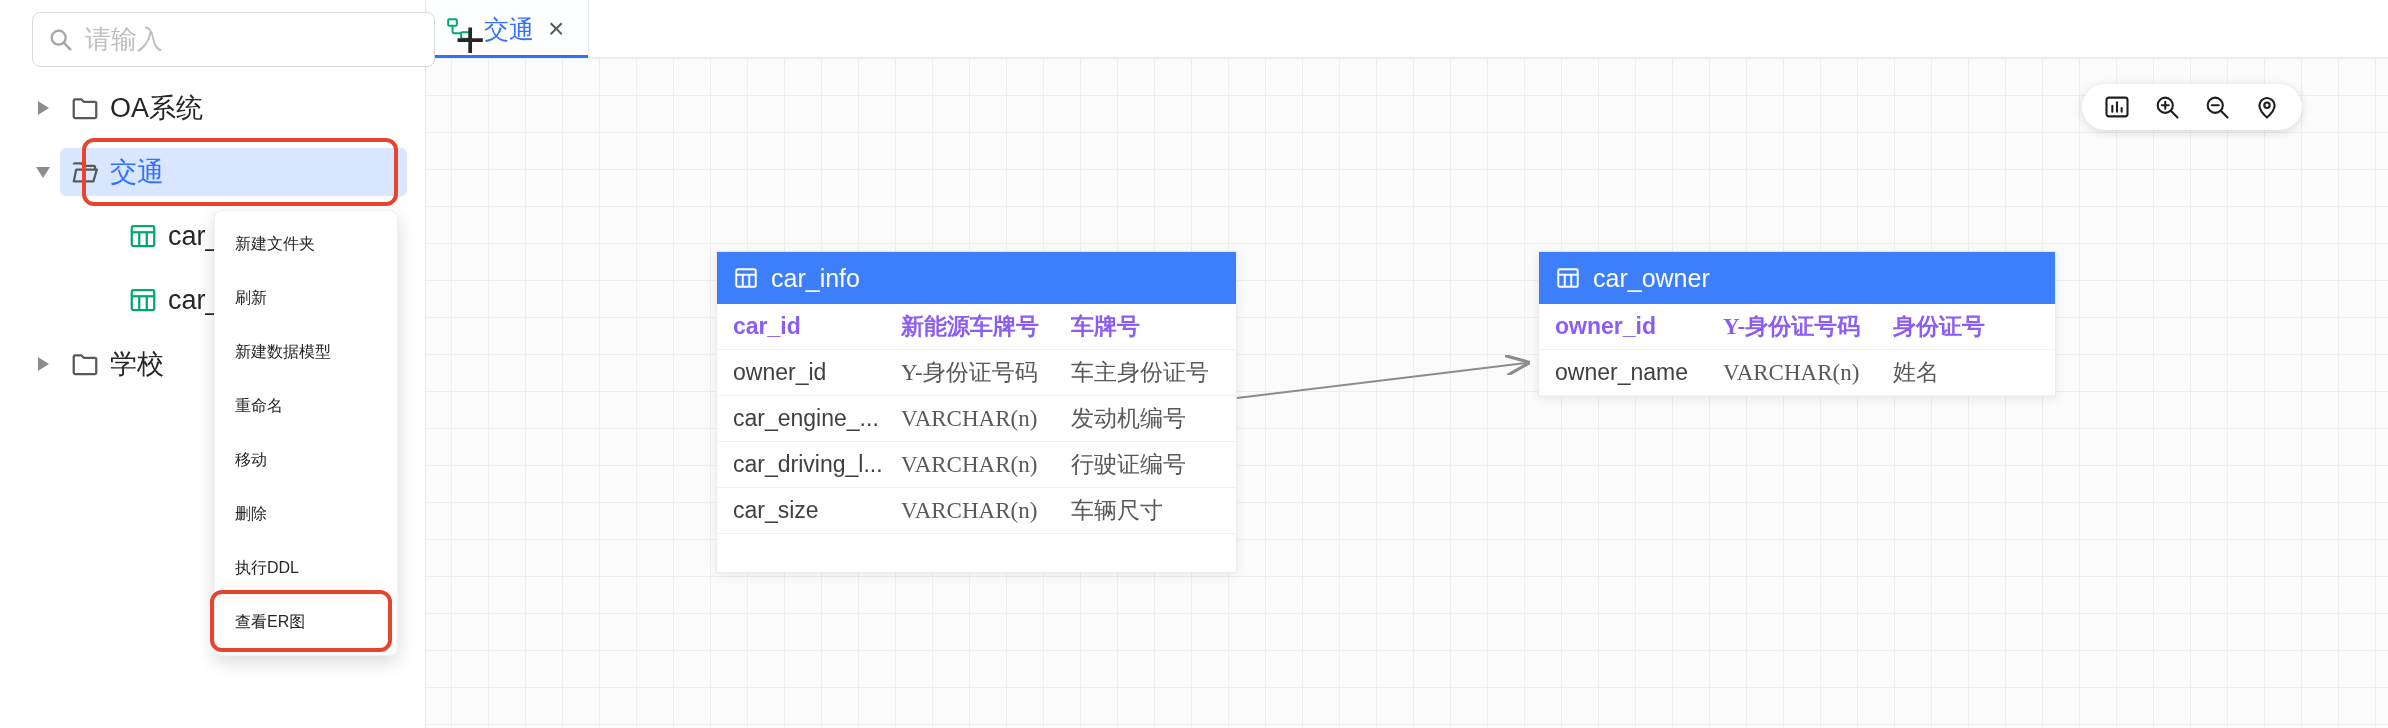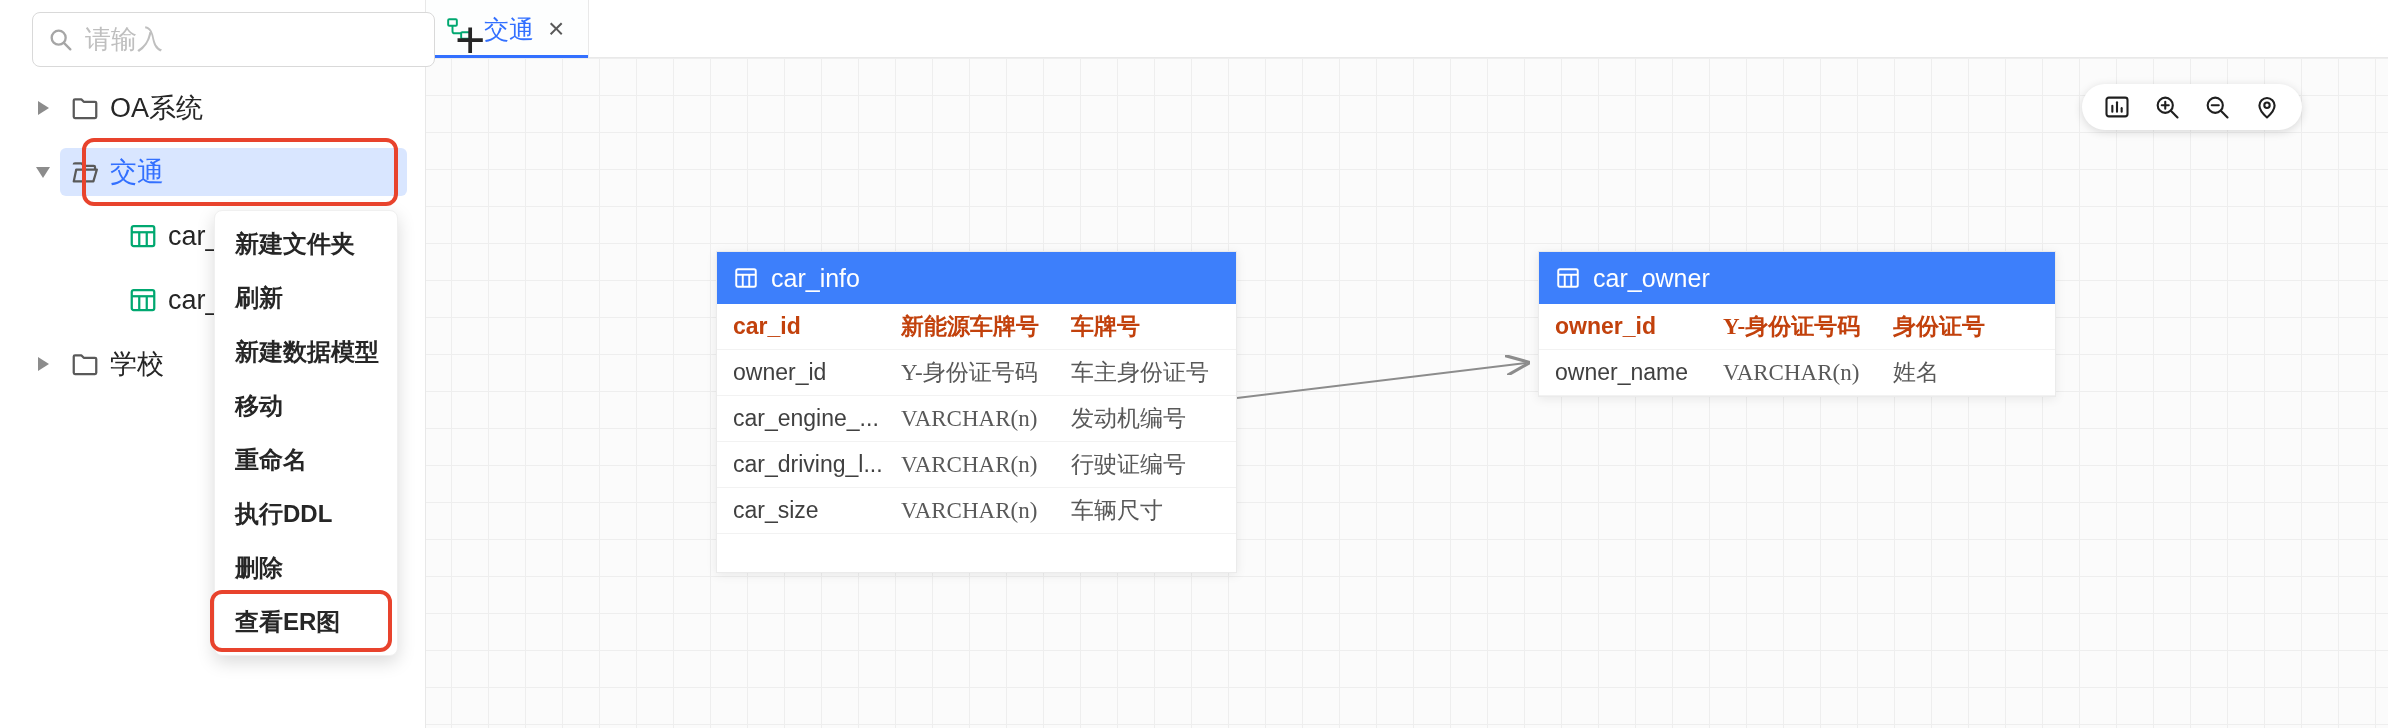--- a/index.html
+++ b/index.html
@@ -31,21 +31,21 @@
   .tree-row.selected .tree-content{background:var(--selected-bg);}
   .tree-row.selected .tree-label{color:var(--accent);}
   .tree-row.child{padding-left:106px;}
   .tree-icon{width:30px;height:30px;flex:none;color:#595959;}
   .tree-icon.model{color:var(--model-icon);}
   .tree-label{white-space:nowrap;overflow:hidden;}
 
   
   .context-menu{position:absolute;left:214px;top:210px;width:184px;background:#fff;border-radius:8px;
     box-shadow:0 6px 18px rgba(0,0,0,.15);border:1px solid #f0f0f0;padding:6px 0;z-index:40;}
-  .menu-item{height:54px;line-height:54px;padding:0 20px;font-size:24px;color:#262626;cursor:pointer;white-space:nowrap;font-weight:bold;}
+  .menu-item{height:54px;line-height:54px;padding:0 20px;font-size:16px;color:#262626;cursor:pointer;white-space:nowrap;}
 
   
   .tabbar{position:absolute;left:414px;top:0;right:0;height:58px;background:#fff;border-bottom:1px solid #e9e9e9;z-index:10;}
   .tab{display:inline-flex;align-items:center;gap:12px;height:58px;margin-left:9px;padding:0 22px;
     border-left:1px solid #e9e9e9;border-right:1px solid #e9e9e9;background:#fdfefe;
     box-shadow:inset 0 -3px 0 var(--accent);cursor:pointer;}
   .tab svg{width:26px;height:26px;color:var(--model-icon);}
   .tab-label{font-size:25px;color:var(--accent);}
   .tab-close{font-size:28px;color:#595959;line-height:1;padding:0 2px;cursor:pointer;}
 
@@ -62,21 +62,21 @@
 
   .entity{position:absolute;background:#fff;border:1px solid #ebebeb;box-shadow:0 2px 10px rgba(0,0,0,.08);cursor:move;}
   .entity-header{height:52px;background:var(--entity-header);color:#fff;display:flex;align-items:center;gap:12px;padding:0 16px;font-size:25px;}
   .entity-header svg{width:26px;height:26px;color:#fff;flex:none;}
   .erow{display:flex;align-items:center;height:46px;padding:0 16px;border-bottom:1px solid #f2f2f2;font-size:23px;color:#595959;background:#fff;}
   .erow .c{white-space:nowrap;overflow:hidden;text-overflow:ellipsis;}
   .erow .name{width:168px;color:#404040;flex:none;}
   .erow .type{width:170px;flex:none;font-family:Liberation Serif, serif;}
   .erow .cmt{flex:1;}
   .erow.pk{font-weight:700;}
-  .erow.pk .c{color:#c2410c;}
+  .erow.pk .c{color:#8b5cf6;}
   .entity-footer{height:38px;background:#fff;}
 
   .entity.car-info{left:302px;top:193px;width:521px;}
   .entity.car-owner{left:1124px;top:193px;width:518px;}
 
   
   .annotation{position:absolute;border:4px solid var(--annotation);border-radius:12px;pointer-events:none;z-index:60;}
   .anno-tree{left:82px;top:138px;width:316px;height:68px;}
   .anno-menu{left:210px;top:590px;width:182px;height:62px;}
 </style>
@@ -156,24 +156,24 @@
         <span class="tree-label">学校</span>
       </span>
     </div>
   </div>
 </div>
 
 <div class="context-menu">
   <div class="menu-item">新建文件夹</div>
   <div class="menu-item">刷新</div>
   <div class="menu-item">新建数据模型</div>
+  <div class="menu-item">重命名</div>
   <div class="menu-item">移动</div>
-  <div class="menu-item">重命名</div>
+  <div class="menu-item">删除</div>
   <div class="menu-item">执行DDL</div>
-  <div class="menu-item">删除</div>
   <div class="menu-item">查看ER图</div>
 </div>
 
 <div class="tabbar">
   <div class="tab">
     <svg viewBox="0 0 24 24" fill="none" stroke="currentColor" stroke-width="1.8" stroke-linejoin="round">
         <rect x="2" y="3" width="8" height="6" rx="1"></rect>
         <rect x="14" y="15" width="8" height="6" rx="1"></rect>
         <path d="M6 9v5a2 2 0 0 0 2 2h6"></path>
       </svg>

